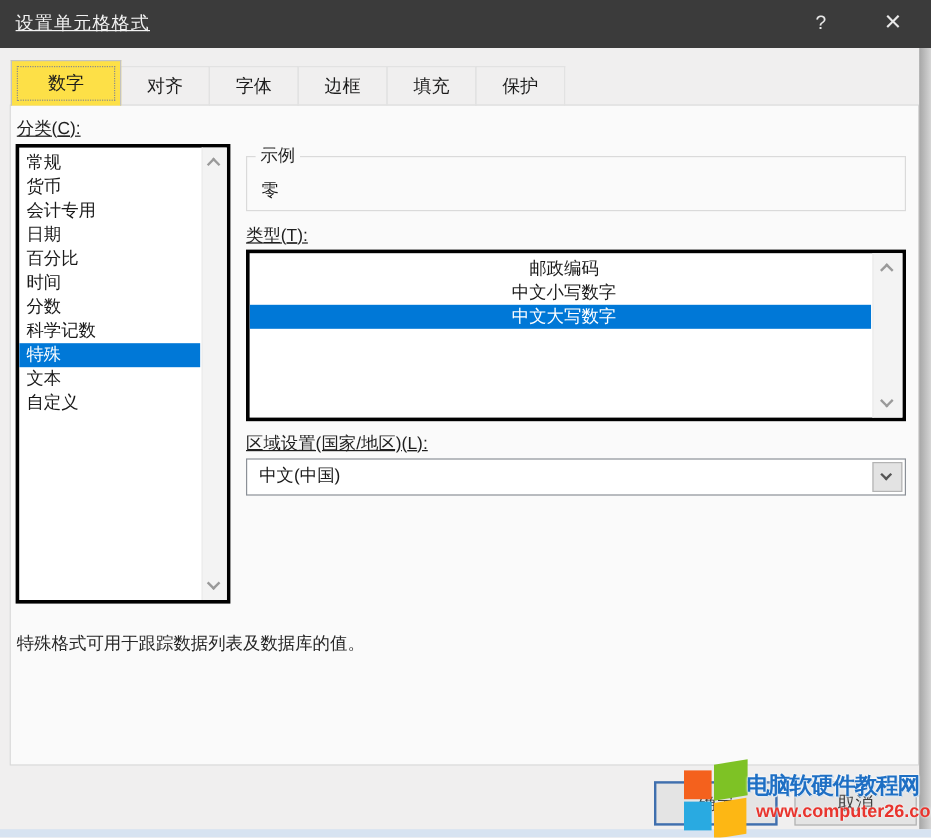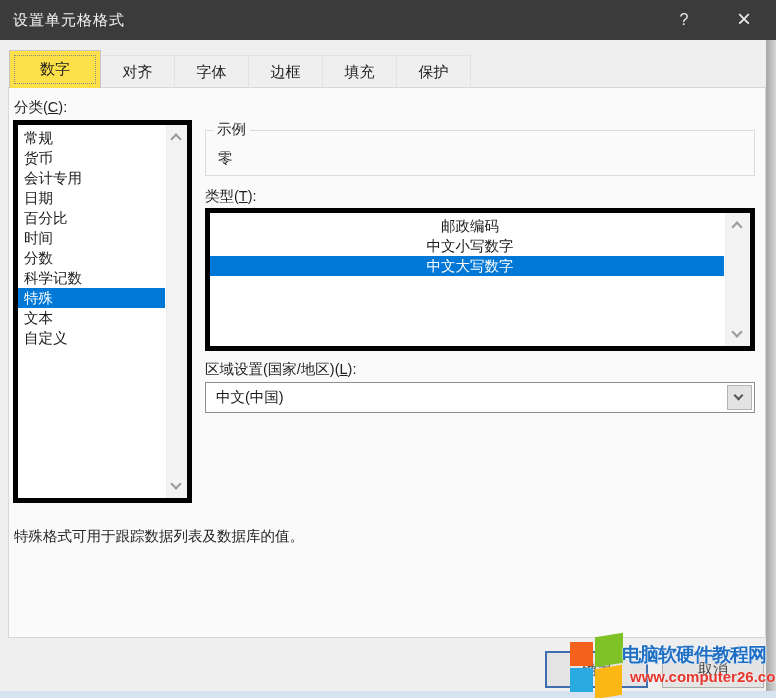--- a/index.html
+++ b/index.html
@@ -2,40 +2,40 @@
 <html><head>
 <meta charset="utf-8">
 <style>
   * { margin:0; padding:0; box-sizing:border-box; }
   html,body { width:776px; height:698px; }
   body { font-family:"Liberation Sans", sans-serif; background:#f0f0f0; }
   .dialog { position:relative; width:776px; height:698px; background:#f0efef; overflow:hidden; }
 
   
   .titlebar { position:absolute; left:0; top:0; width:776px; height:40px; background:#3b3b3b; }
-  .titlebar .title { position:absolute; left:13px; top:0; line-height:40px; font-size:15px; color:#f2f2f2; letter-spacing:1px; }
+  .titlebar .title { position:absolute; left:13px; top:0; line-height:40px; font-size:15px; color:#f2f2f2; letter-spacing:1px;text-decoration:underline; }
   .tb-btn { position:absolute; top:0; height:40px; text-align:center; color:#e9e9e9; cursor:default; }
   .tb-help { left:663px; width:42px; line-height:40px; font-size:16px; }
   .tb-close { left:722px; width:44px; line-height:38px; font-size:24px; font-weight:300; }
 
   
   .tabstrip { position:absolute; left:10px; top:50px; height:38px; display:flex; align-items:flex-end; z-index:3; }
   .tab { position:relative; width:75px; height:33px; margin-left:-1px; border:1px solid #e2e2e2; border-bottom:none;
          display:flex; align-items:center; justify-content:center; font-size:15px; color:#1c1c1c; }
   .tab.selected { width:92px; height:38px; background:#fde047; border:1px solid #c3c3c3; border-bottom:none; z-index:4; }
   .tab.selected::after { content:""; position:absolute; left:4px; right:4px; top:4px; bottom:4px; border:1px dotted #8a8a8a; }
 
   
   .panel { position:absolute; left:8px; top:87px; width:758px; height:551px; background:#fafafa; border:1px solid #d7d7d7; }
 
-  .label { position:absolute; font-size:14.5px; color:#1f1f1f; }
+  .label { position:absolute; font-size:14.5px; color:#1f1f1f;text-decoration:underline; }
   .ak { text-decoration:underline; }
 
   
-  .listbox { position:absolute; background:#ffffff; border:5px solid #000000; }
+  .listbox { position:absolute; background:#ffffff; border:3px solid #000000; }
   .rows { position:absolute; left:0; top:0; bottom:0; padding-top:3px; overflow:hidden; }
   .list-item { height:20px; line-height:20px; padding-left:6px; font-size:14.5px; color:#1a1a1a; white-space:nowrap; }
   .list-item.selected { background:#0078d7; color:#ffffff; }
   .cat-list { left:13px; top:120px; width:179px; height:383px; }
   .cat-list .rows { right:22px; }
   .type-list { left:205px; top:208px; width:550px; height:143px;text-align:center; }
   .type-list .rows { right:26px; }
 
   .scrollbar { position:absolute; right:0; top:0; bottom:0; background:#f3f3f3; border-left:1px solid #ececec; }
   .cat-list .scrollbar { width:21px; }

